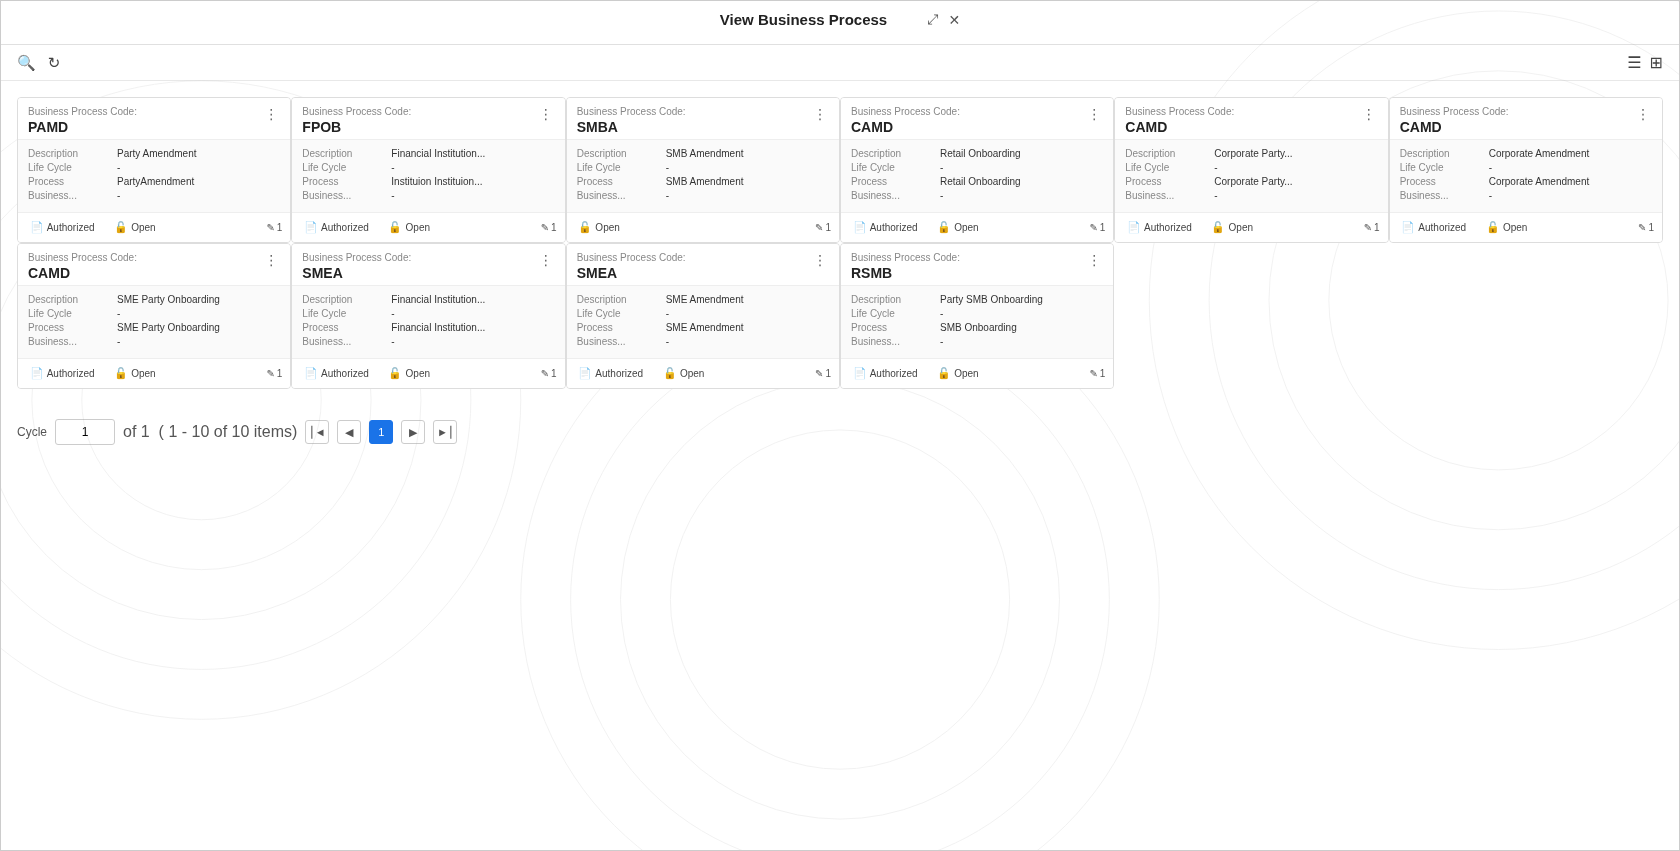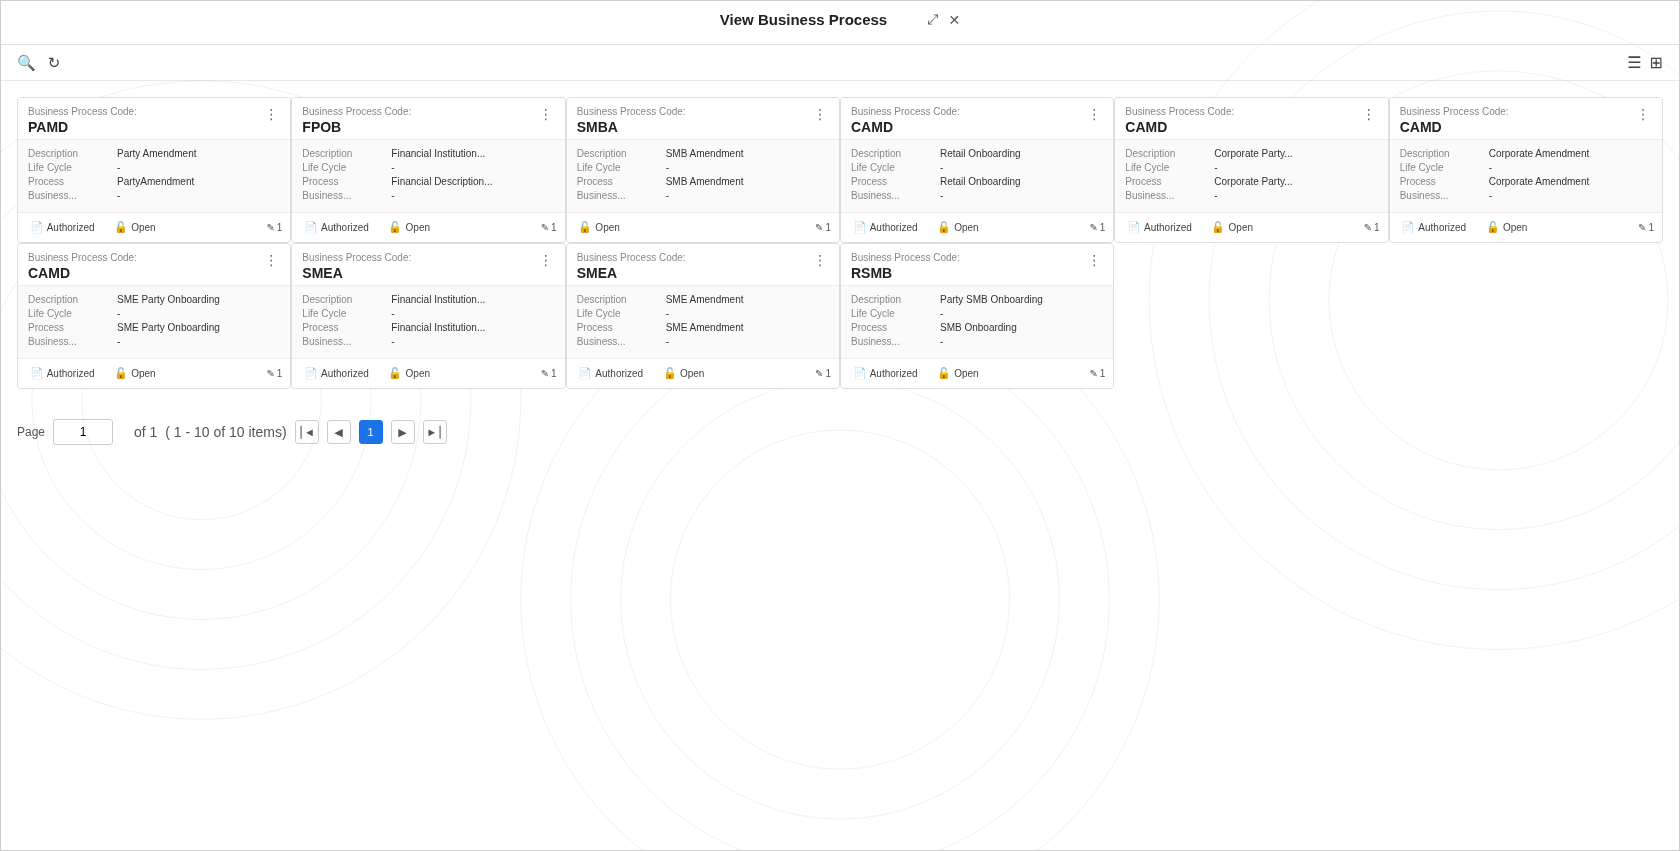--- a/index.html
+++ b/index.html
@@ -190,23 +190,22 @@
     .pagination-input {
       width: 60px;
       height: 26px;
       border: 1px solid #ccc;
       border-radius: 3px;
       text-align: center;
       font-size: 12px;
       padding: 2px 6px;
     }
     .pagination-info {
-      font-size: 14px;
+      font-size: 16px;
       color: #555;
-      margin-left: 13px;
     }
     .page-nav-btn {
       width: 24px;
       height: 24px;
       border: 1px solid #ccc;
       background: #fff;
       border-radius: 3px;
       cursor: pointer;
       display: flex;
       align-items: center;
@@ -317,21 +316,21 @@
       <div class="card-row">
         <span class="card-row-label">Description</span>
         <span class="card-row-value">Financial Institution...</span>
       </div>
       <div class="card-row">
         <span class="card-row-label">Life Cycle</span>
         <span class="card-row-value">-</span>
       </div>
       <div class="card-row">
         <span class="card-row-label">Process</span>
-        <span class="card-row-value">Financial Description...</span>
+        <span class="card-row-value">Instituion Instituion...</span>
       </div>
       <div class="card-row">
         <span class="card-row-label">Business...</span>
         <span class="card-row-value">-</span>
       </div>
     </div>
     <div class="card-footer">
         <span class="footer-btn">
           <span class="footer-btn-icon">📄</span>
           <span>Authorized</span>
@@ -674,21 +673,21 @@
         </span>
         <span class="footer-count">
           <span>✎</span>
           <span>1</span>
         </span>
       </div>
   </div>
     </div>
 
   <div class="pagination">
-    <span class="pagination-label">Page</span>
+    <span class="pagination-label">Cycle</span>
     <input class="pagination-input" type="text" value="1" style="">
     <span class="pagination-info">
       <span>of</span>&nbsp;<span>1</span>&nbsp;&nbsp;<span>( 1 - 10 of 10 items)</span>
     </span>
     <button class="page-nav-btn">⎮◄</button>
     <button class="page-nav-btn">◀</button>
     <button class="page-nav-btn active">
       <span>1</span>
     </button>
     <button class="page-nav-btn">▶</button>

